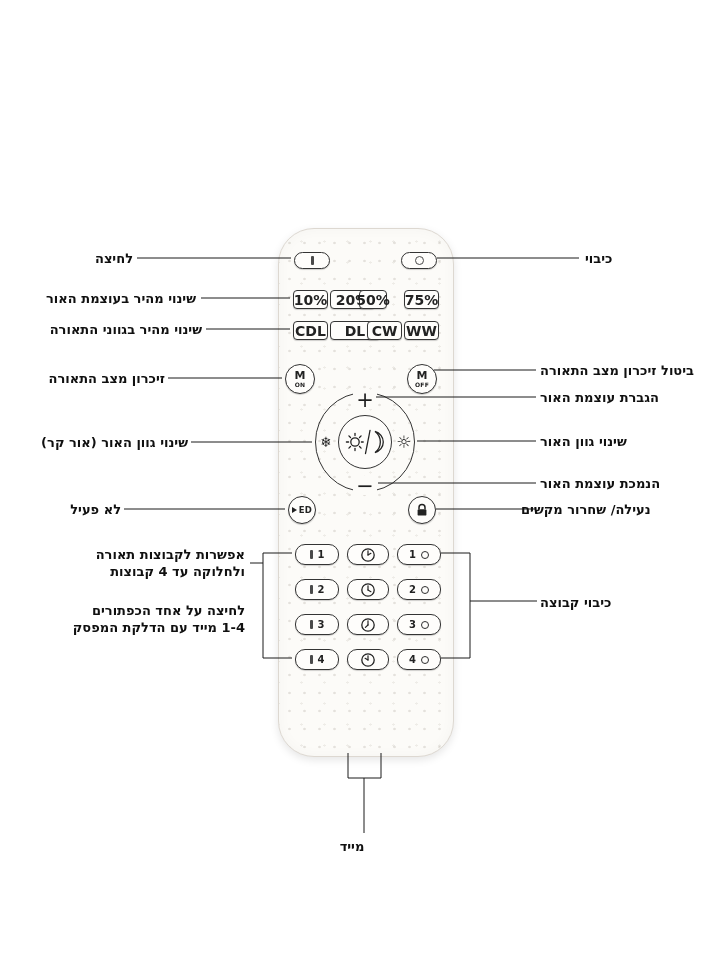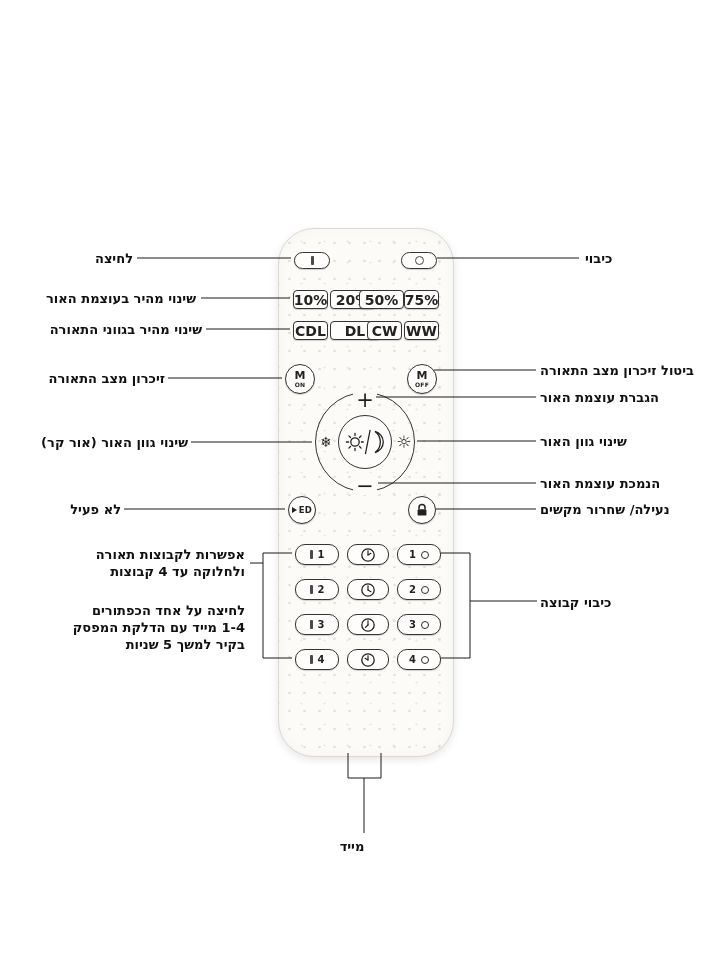--- a/index.html
+++ b/index.html
@@ -68,21 +68,21 @@
     <div class="btn pill" style="left:122px;top:23px;width:36px;height:17px">
       <span class="ring-glyph"></span>
     </div>
 
     <div class="btn rect" style="left:14px;top:61px;width:35px;height:19px">
       <span>10%</span>
       </div>
     <div class="btn rect" style="left:51px;top:61px;width:45px;height:19px">
       <span>20%</span>
       </div>
-    <div class="btn rect" style="left:80px;top:61px;width:45px;height:19px">
+    <div class="btn rect" style="left:80px;top:61px;width:28px;height:19px">
       <span>50%</span>
       </div>
     <div class="btn rect" style="left:125px;top:61px;width:35px;height:19px">
       <span>75%</span>
       </div>
 
     <div class="btn rect" style="left:14px;top:92px;width:35px;height:19px">
       <span>CDL</span>
       </div>
     <div class="btn rect" style="left:51px;top:92px;width:50px;height:19px">
@@ -248,26 +248,25 @@
   <div class="lbl lbl-l" style="right:599px;top:501px">לא פעיל</div>
 
   <div class="lbl lbl-l" style="right:475px;top:546px">
     <div>אפשרות לקבוצות תאורה</div>
     <div>ולחלוקה עד 4 קבוצות</div>
   </div>
 
   <div class="lbl lbl-l" style="right:475px;top:602px">
     <div>לחיצה על אחד הכפתורים</div>
     <div>1-4 מייד עם הדלקת המפסק</div>
-    <div>בקיר למשך 5 שניות</div>
   </div>
 
   <div class="lbl lbl-r" style="left:585px;top:250px">כיבוי</div>
   <div class="lbl lbl-r" style="left:540px;top:362px">ביטול זיכרון מצב התאורה</div>
   <div class="lbl lbl-r" style="left:540px;top:389px">הגברת עוצמת האור</div>
   <div class="lbl lbl-r" style="left:540px;top:433px">שינוי גוון האור</div>
   <div class="lbl lbl-r" style="left:540px;top:475px">הנמכת עוצמת האור</div>
-  <div class="lbl lbl-r" style="left:540px;top:501px">נעילה/ שחרור מקשים</div>
+  <div class="lbl lbl-r" style="left:521px;top:501px">נעילה/ שחרור מקשים</div>
   <div class="lbl lbl-r" style="left:540px;top:594px">כיבוי קבוצה</div>
 
   <div class="lbl" style="left:312px;top:838px;width:80px;text-align:center">מייד</div>
 
 </div>
 
 </body></html>

